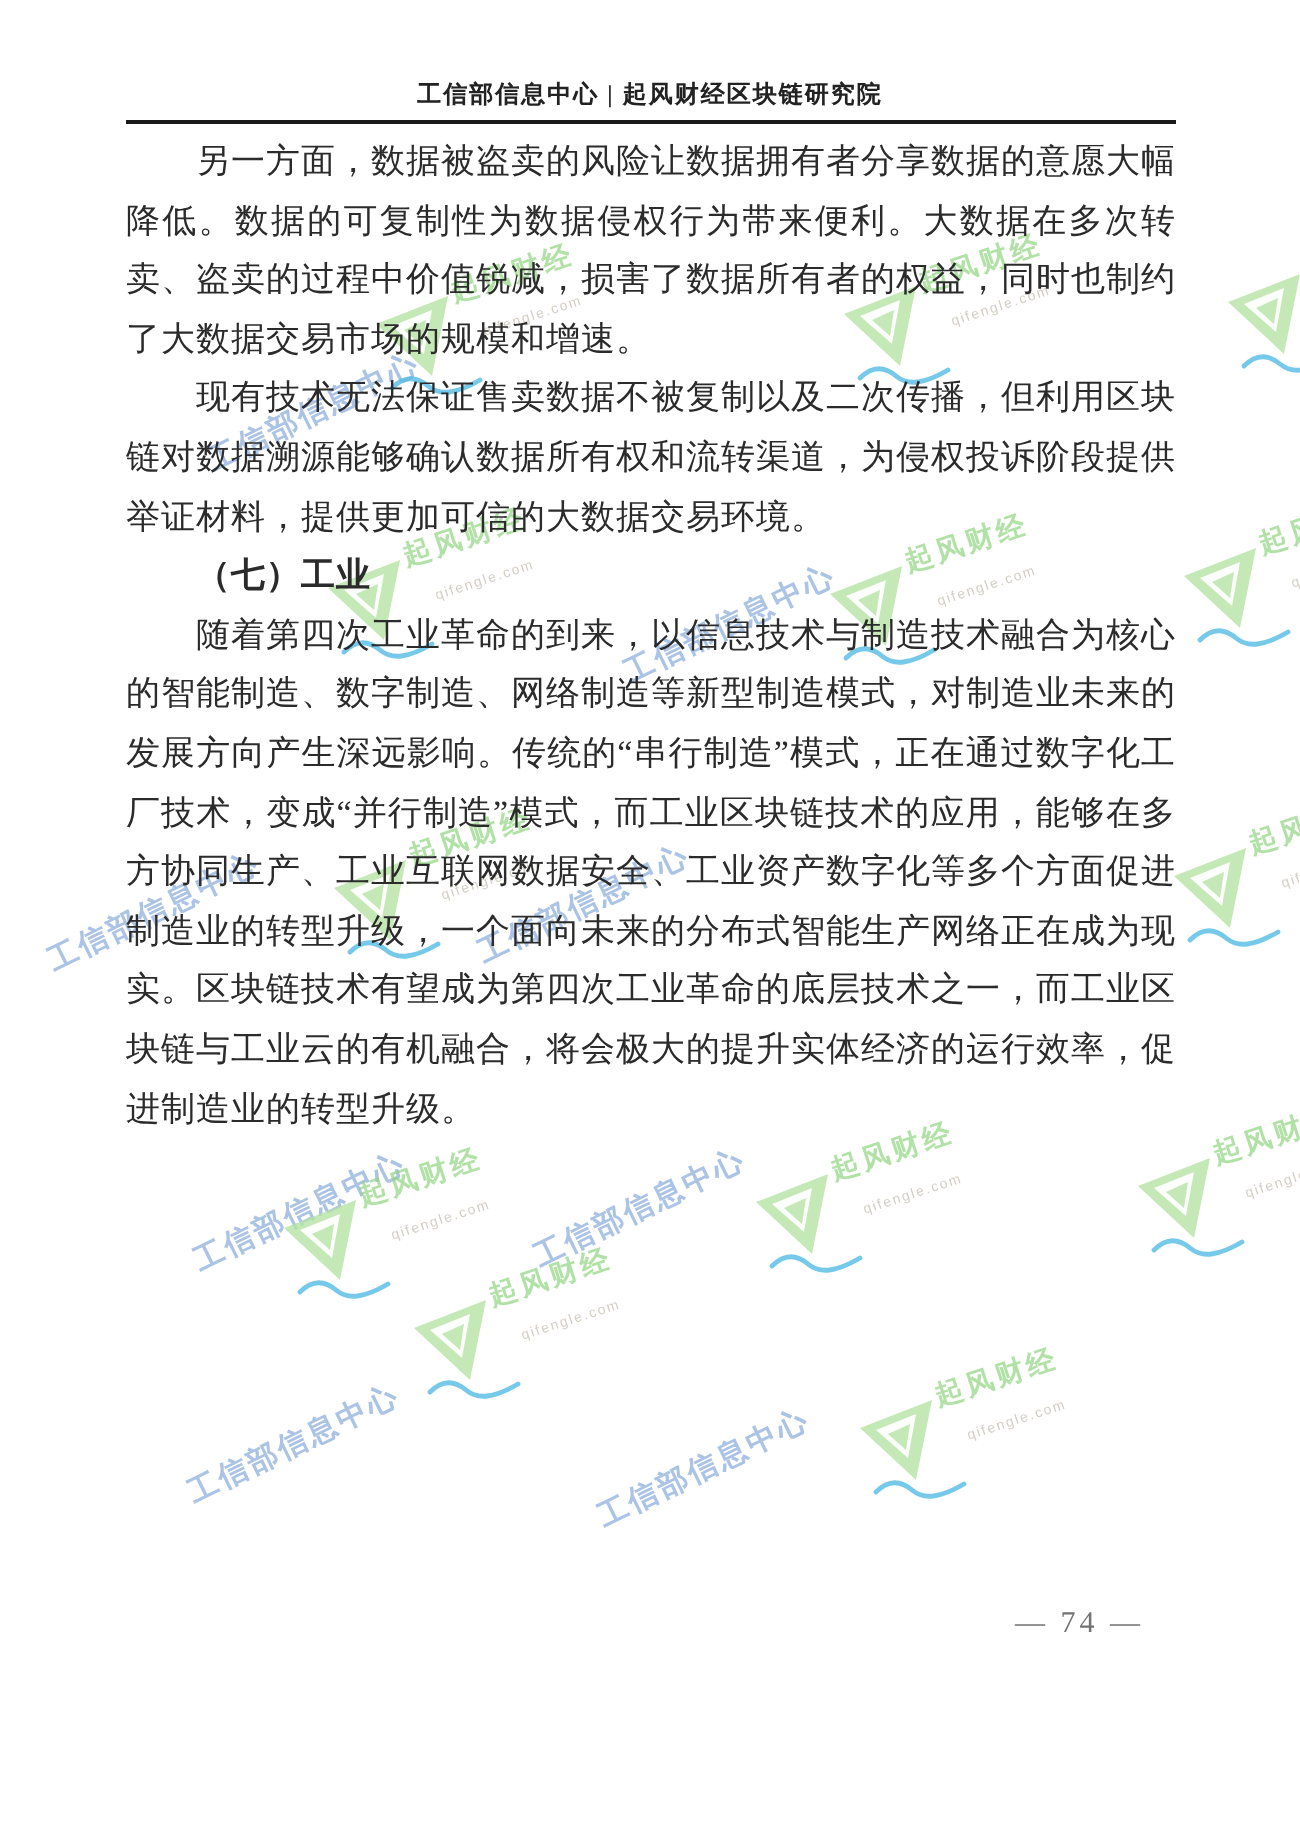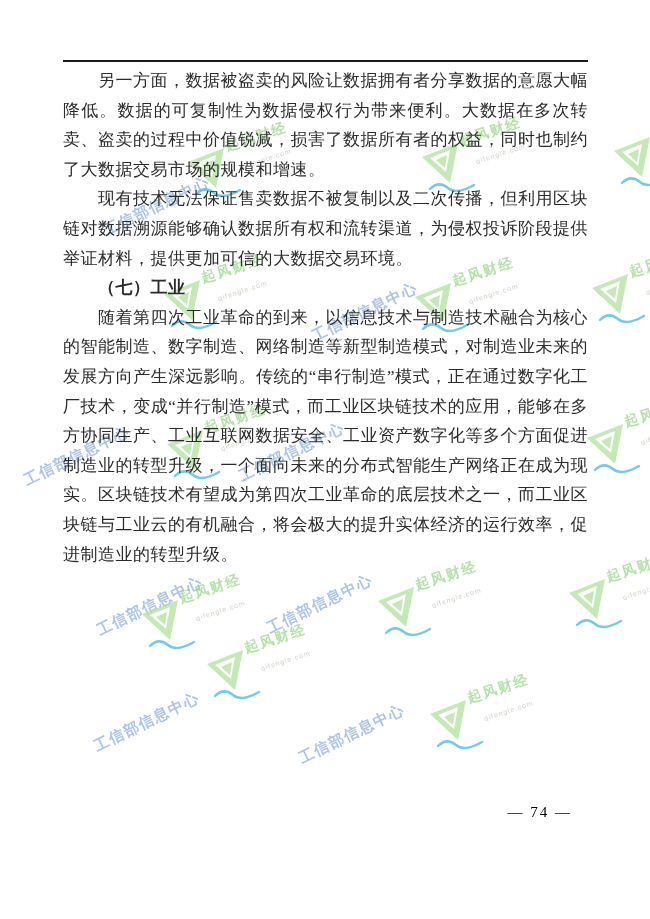--- a/index.html
+++ b/index.html
@@ -28,21 +28,21 @@
   }
   .body-text p{
     font-size:17px; line-height:29.6px; letter-spacing:0.5px;
     text-align:justify; color:var(--text);
   }
   .p-indent{text-indent:35px;}
   .p-head{font-weight:bold;}
   
   .page-number{
     position:absolute; top:804px; right:78px; font-size:15px;
-    letter-spacing:2px; color:#000000; z-index:1;font-family:Liberation Serif, serif;
+    letter-spacing:2px; color:#737373; z-index:1;font-family:Liberation Serif, serif;
   }
   
   .wm-layer{position:absolute; inset:0; z-index:0; pointer-events:none;}
   .wm-blue{
     position:absolute; font-size:15px; font-weight:bold;
     color:var(--wm-blue); letter-spacing:1.5px; white-space:nowrap;
     transform:rotate(-26deg); transform-origin:0 50%; opacity:.85;
     font-family:"Liberation Sans", sans-serif;
   }
   .wm-g{position:absolute; width:124px; height:66px; opacity:.8;}
@@ -227,20 +227,21 @@
           <polygon points="16,19 27,14 25,27" fill="var(--wm-green-fill)"></polygon>
         </svg>
       <span class="gt">起风财经</span>
       <span class="gu">qifengle.com</span>
       <svg class="wave" width="48" height="12" viewBox="0 0 48 12">
           <path d="M2,8 C8,2 14,2 20,7 S34,11 46,4" stroke="var(--wm-wave)" stroke-width="2.4" fill="none" stroke-linecap="round"></path>
         </svg>
     </div>
   </div>
 
+  <div class="doc-header">工信部信息中心 | 起风财经区块链研究院</div>
   <div class="header-rule"></div>
 
   <div class="body-text">
     <p class="p-indent">另一方面，数据被盗卖的风险让数据拥有者分享数据的意愿大幅降低。数据的可复制性为数据侵权行为带来便利。大数据在多次转卖、盗卖的过程中价值锐减，损害了数据所有者的权益，同时也制约了大数据交易市场的规模和增速。</p>
     <p class="p-indent">现有技术无法保证售卖数据不被复制以及二次传播，但利用区块链对数据溯源能够确认数据所有权和流转渠道，为侵权投诉阶段提供举证材料，提供更加可信的大数据交易环境。</p>
     <p class="p-indent p-head">（七）工业</p>
     <p class="p-indent">随着第四次工业革命的到来，以信息技术与制造技术融合为核心的智能制造、数字制造、网络制造等新型制造模式，对制造业未来的发展方向产生深远影响。传统的“串行制造”模式，正在通过数字化工厂技术，变成“并行制造”模式，而工业区块链技术的应用，能够在多方协同生产、工业互联网数据安全、工业资产数字化等多个方面促进制造业的转型升级，一个面向未来的分布式智能生产网络正在成为现实。区块链技术有望成为第四次工业革命的底层技术之一，而工业区块链与工业云的有机融合，将会极大的提升实体经济的运行效率，促进制造业的转型升级。</p>
   </div>
 
   <div class="page-number">— 74 —</div>

